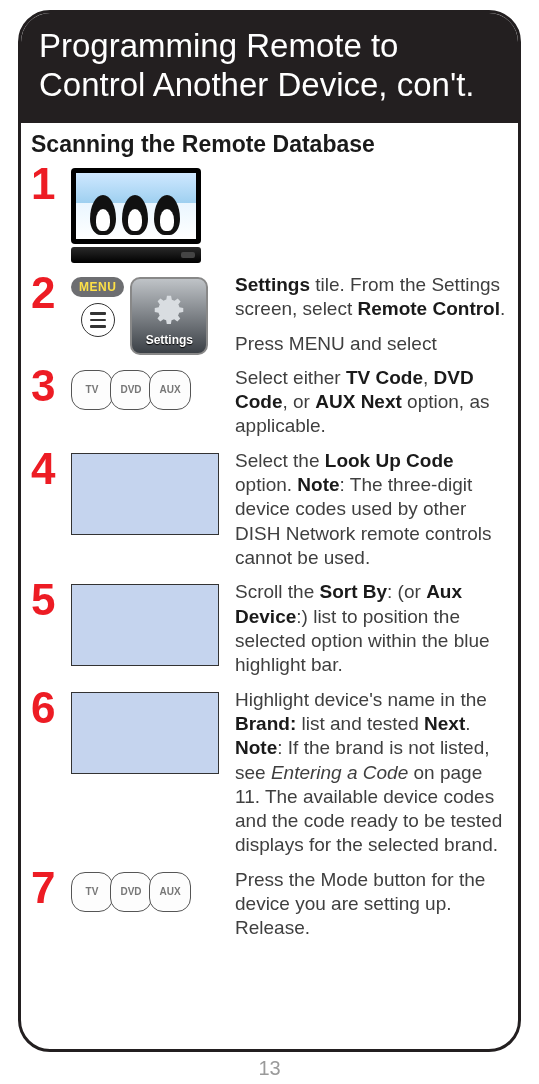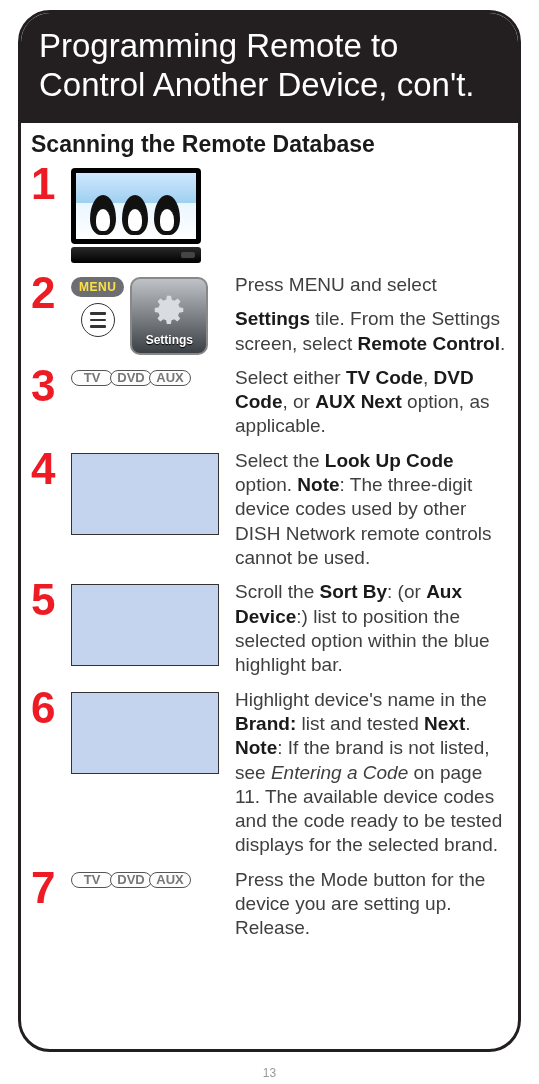--- a/index.html
+++ b/index.html
@@ -163,42 +163,42 @@
   .settings-tile .lbl {
     color:#fff; font-size:12px; font-weight:bold;
     text-shadow:0 1px 1px #000;
   }
 
   
   .mode-row {
     display:flex; gap:-2px;
   }
   .mode-btn {
-    width:42px; height:16px;
+    width:42px; height:40px;
     border:1.2px solid #555;
     border-radius:14px;
     display:flex; align-items:center; justify-content:center;
-    font-size:13px; font-weight:bold; color:#777;
+    font-size:10px; font-weight:bold; color:#777;
     background:#fdfdfd;
     margin-right:-3px;
   }
 
   
   .bluebox {
     width:148px; height:82px;
     border:1.5px solid #333;
     background:#c5d4ee;
   }
 
   .page-num {
     position:absolute;
     bottom:4px; left:0; right:0;
     text-align:center;
     color:#9a9a9a;
-    font-size:12px;
+    font-size:20px;
   }
 </style>
 </head>
 <body>
 
 <div class="page">
   <div class="card">
 
     <div class="header">Programming Remote to Control Another Device, con't.</div>
 
@@ -236,24 +236,24 @@
           <div class="settings-tile">
             <div class="gear">
               <svg viewBox="0 0 24 24">
                   <path fill="#d9dde1" d="M12 8a4 4 0 1 0 0 8 4 4 0 0 0 0-8zm9 5.3v-2.6l-2.4-.4a7 7 0 0 0-.7-1.7l1.4-2-1.8-1.8-2 1.4a7 7 0 0 0-1.7-.7L13.3 3h-2.6l-.4 2.4a7 7 0 0 0-1.7.7l-2-1.4L4.8 6.5l1.4 2a7 7 0 0 0-.7 1.7L3 10.7v2.6l2.4.4c.2.6.4 1.2.7 1.7l-1.4 2 1.8 1.8 2-1.4c.5.3 1.1.5 1.7.7l.4 2.4h2.6l.4-2.4c.6-.2 1.2-.4 1.7-.7l2 1.4 1.8-1.8-1.4-2c.3-.5.5-1.1.7-1.7l2.4-.4z"></path>
                 </svg>
             </div>
             <div class="lbl">Settings</div>
           </div>
         </div>
         <div class="txt">
+          <p>
+            <b>Settings</b><span> tile. From the Settings screen, select </span><b>Remote Control</b><span>.</span>
+          </p>
           <p>Press MENU and select</p>
-          <p>
-            <b>Settings</b><span> tile. From the Settings screen, select </span><b>Remote Control</b><span>.</span>
-          </p>
         </div>
       </div>
 
       <div class="step">
         <div class="num">3</div>
         <div class="gfx">
           <div class="mode-row">
             <div class="mode-btn">TV</div>
             <div class="mode-btn">DVD</div>
             <div class="mode-btn">AUX</div>

